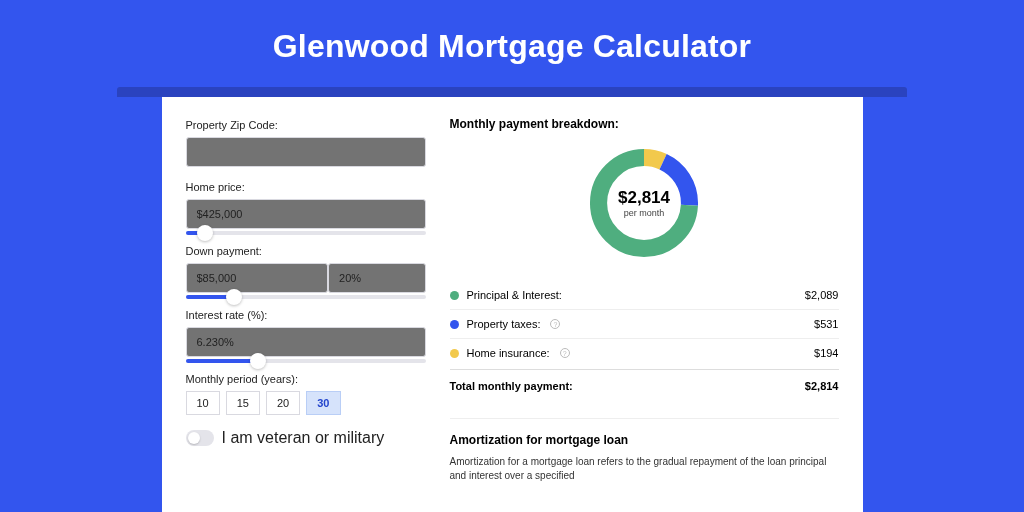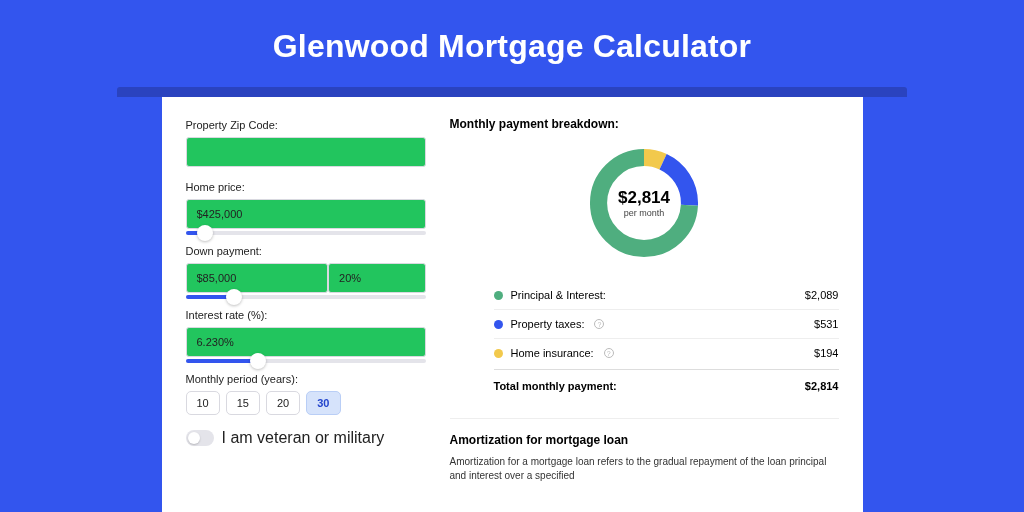--- a/index.html
+++ b/index.html
@@ -50,21 +50,21 @@
     margin-top: 2px;
   }
   .text-input {
     width: 100%;
     height: 30px;
     border: 1px solid #d9d9e0;
     border-radius: 3px;
     padding: 0 10px;
     font-size: 11px;
     color: #222;
-    background: #22c55e;
+    background: #737373;
   }
   .slider-wrap { margin-bottom: 10px; }
   .slider-track {
     position: relative;
     height: 4px;
     background: #e4e4ea;
     border-radius: 2px;
     margin-top: 2px;
   }
   .slider-fill {
@@ -82,21 +82,21 @@
     box-shadow: 0 1px 3px rgba(0,0,0,0.25);
     transform: translate(-50%, -50%);
   }
   .row2 { display: flex; gap: 0; }
   .row2 .text-input:first-child { flex: 1.6; }
   .row2 .text-input:last-child { flex: 1; }
   .period-btns { display: flex; gap: 6px; margin-bottom: 14px; }
   .period-btn {
     border: 1px solid #d9d9e0;
     background: #fff;
-    border-radius: 5px;
+    border-radius: 0;
     font-size: 11px;
     color: #222;
     padding: 5px 10px;
     cursor: pointer;
   }
   .period-btn.active {
     background: #d6e3fb;
     border-color: #b9cef6;
     color: #2244cc;
     font-weight: 600;
@@ -125,21 +125,20 @@
     align-items: center; justify-content: center;
   }
   .donut-amount { font-size: 17px; font-weight: 700; }
   .donut-sub { font-size: 9px; color: #444; }
 
   .breakdown-row {
     display: flex; align-items: flex-start; justify-content: space-between;
     padding: 8px 0;
     border-bottom: 1px solid #eee;
     font-size: 11px;
-    margin-left: 44px;
   }
   .breakdown-row:last-of-type { border-bottom: none; }
   .brk-left { display: flex; align-items: center; gap: 8px; }
   .dot { width: 9px; height: 9px; border-radius: 50%; }
   .dot.g { background: #4fae7f; }
   .dot.b { background: #3355ee; }
   .dot.y { background: #f2c94c; }
   .info-icon {
     width: 10px; height: 10px; border: 1px solid #bbb; border-radius: 50%;
     display: inline-flex; align-items: center; justify-content: center;

